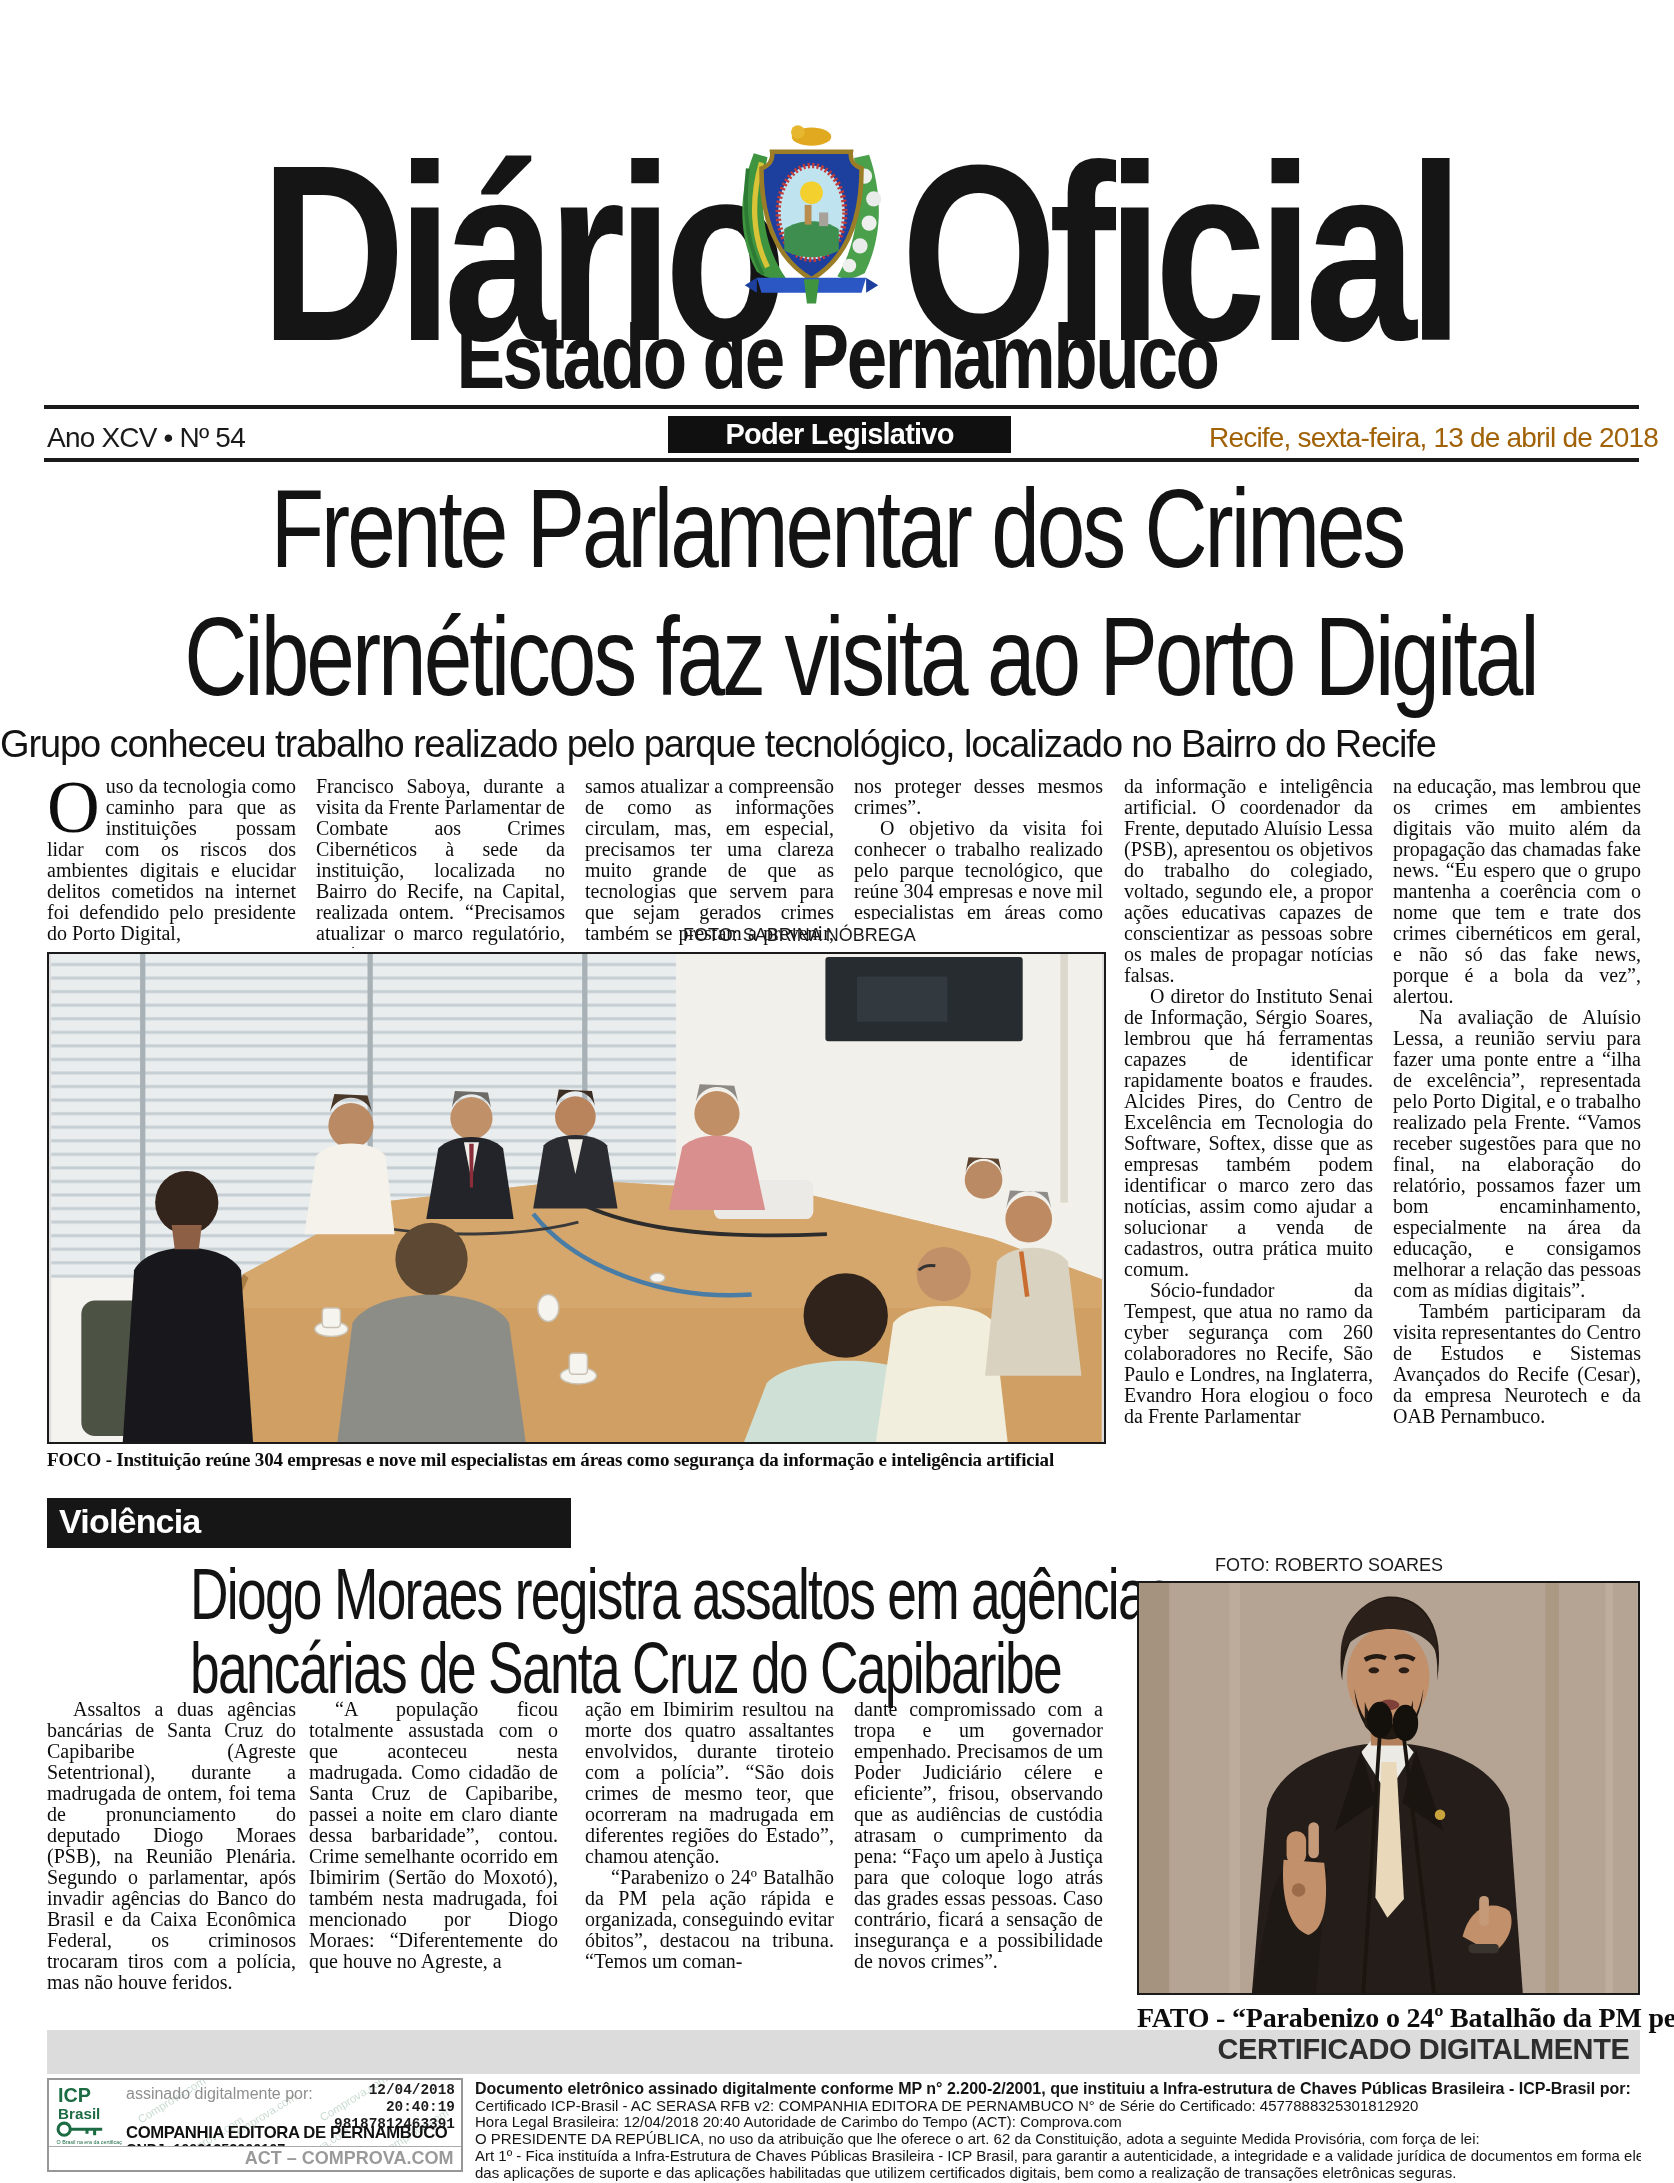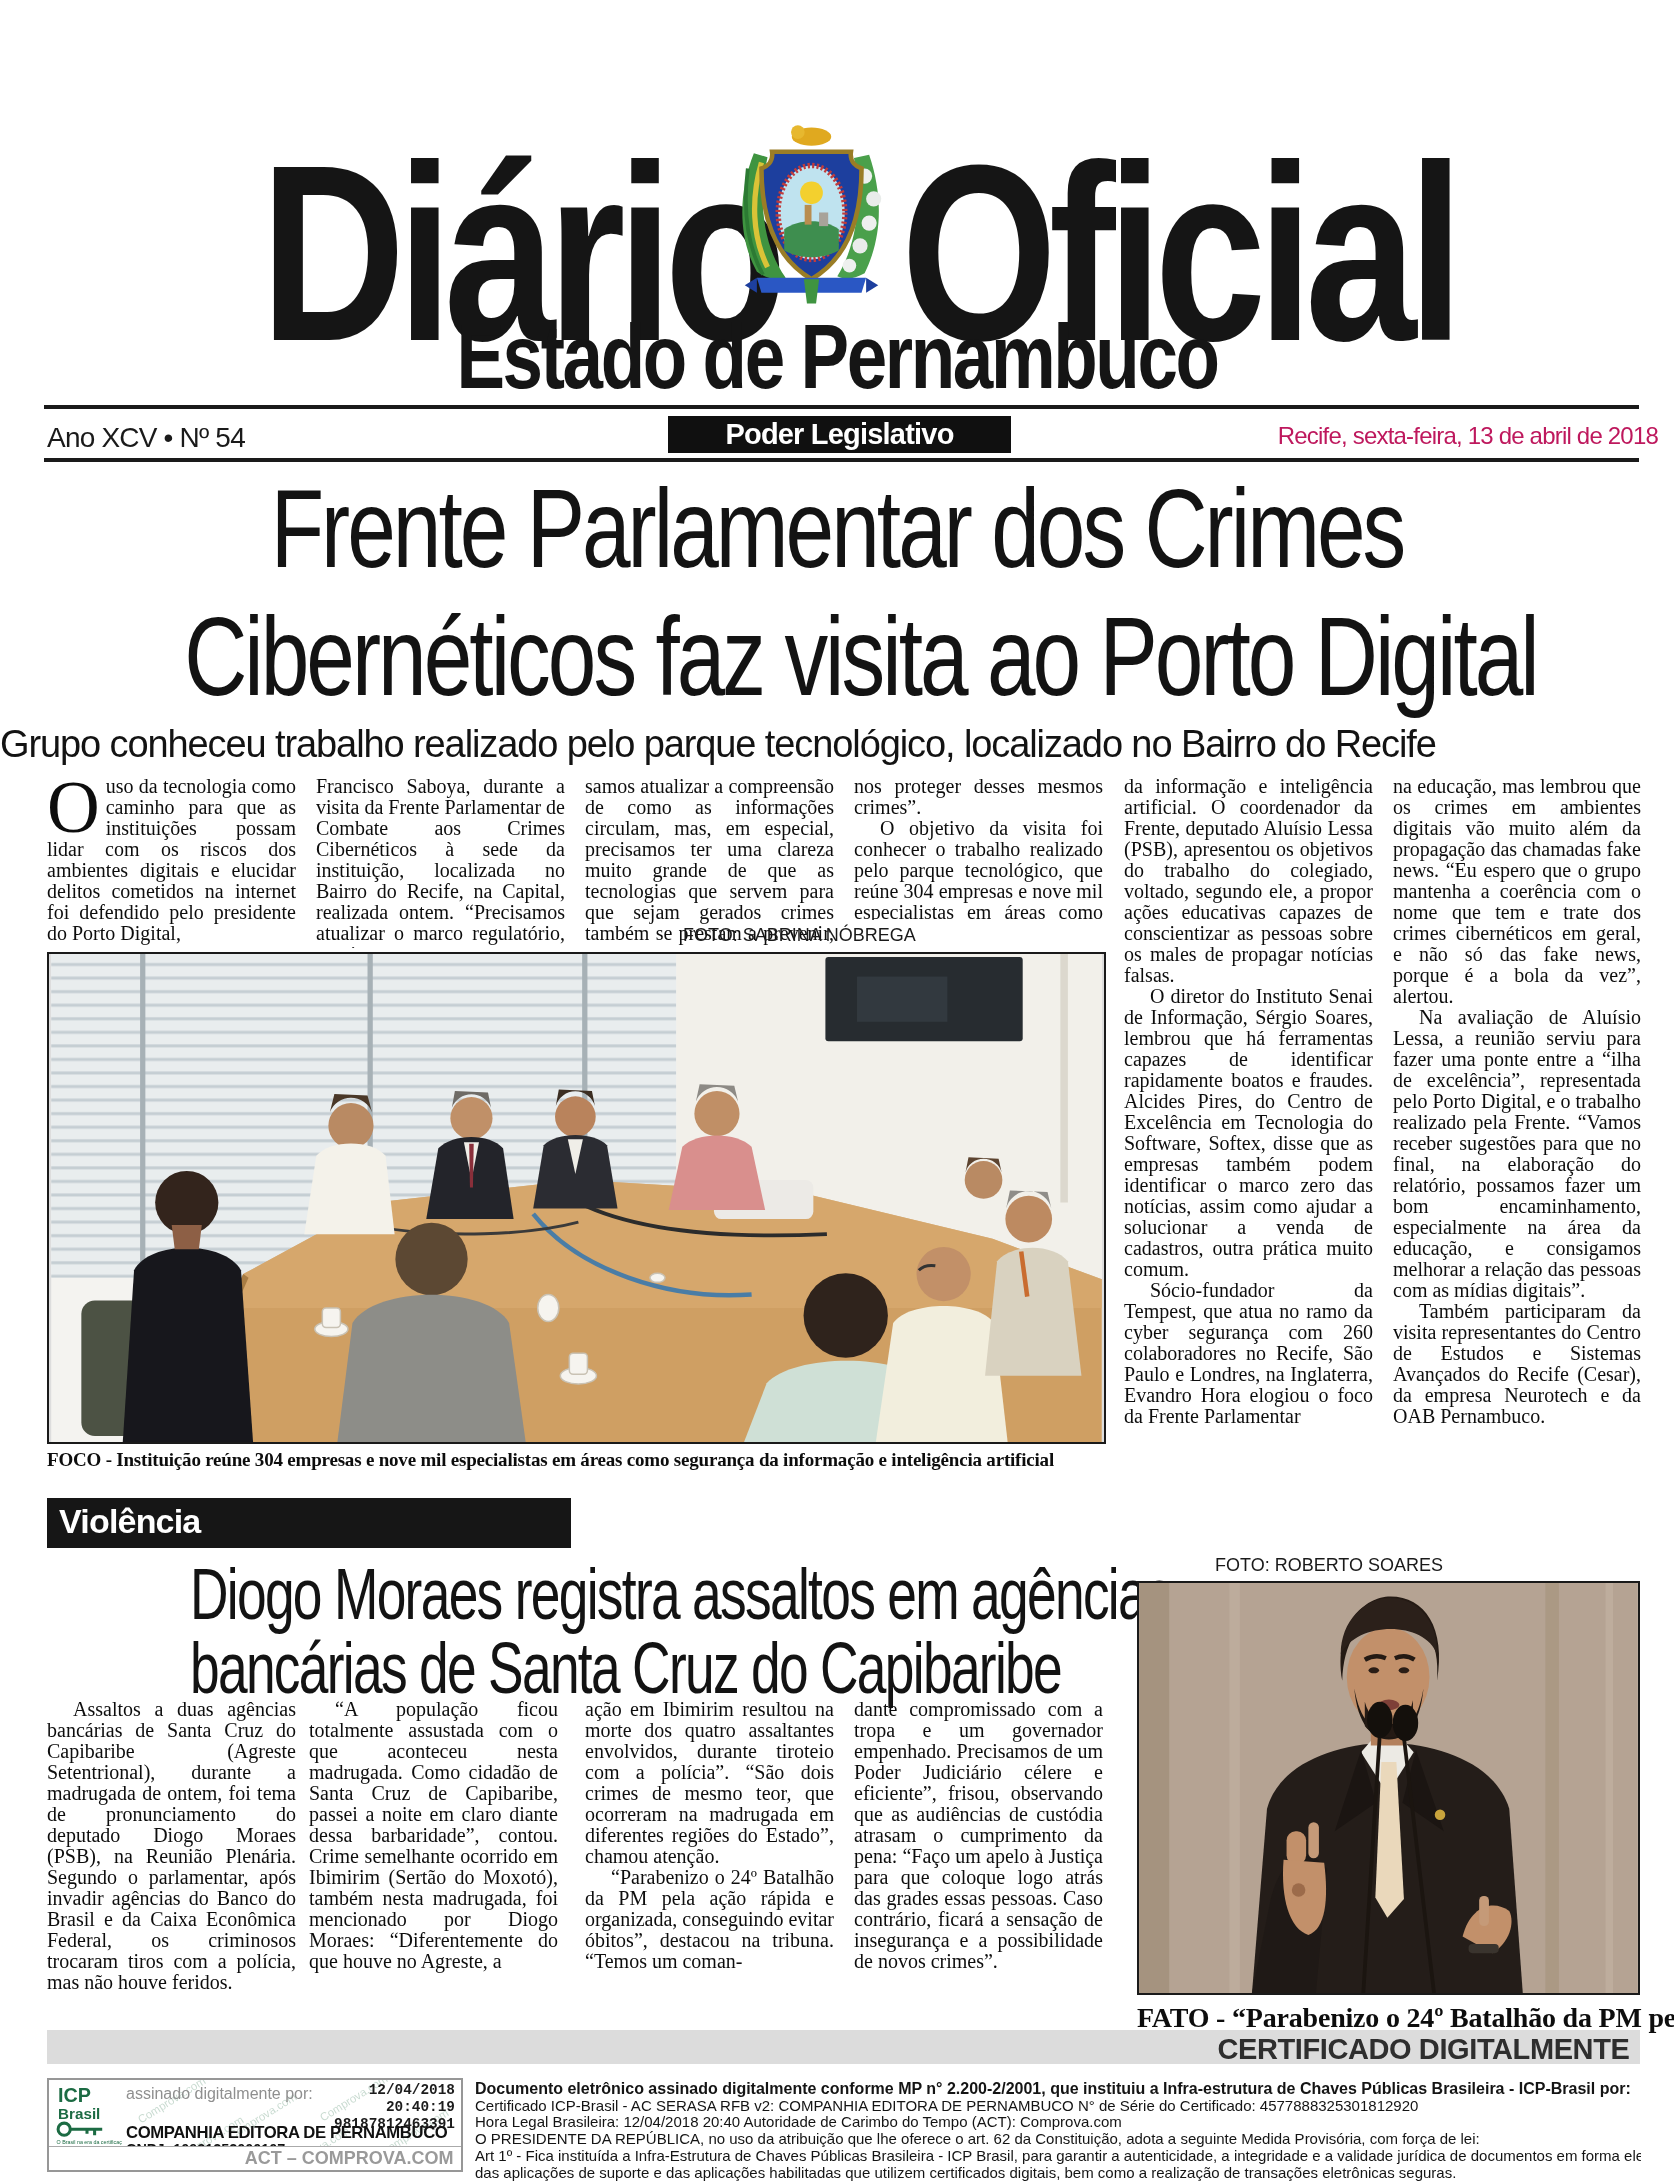--- a/index.html
+++ b/index.html
@@ -12,21 +12,21 @@
   #mast-diario{top:128px;right:915px;transform:scaleX(.80);transform-origin:100% 50%;}
   #mast-oficial{top:128px;left:901px;transform:scaleX(.80);transform-origin:0 50%;}
   #mast-crest{left:731px;top:123px;}
   #mast-subtitle{left:0;top:305px;width:1674px;text-align:center;font-weight:700;font-size:91px;
                  letter-spacing:-3px;color:#151515;transform:scaleX(.80);transform-origin:50% 50%;white-space:nowrap;}
   .rule{left:44px;width:1595px;height:3.8px;background:#1a1a1a;}
   #rule-top{top:405px;} #rule-bottom{top:458px;}
   #edition{left:47px;top:422px;font-size:28px;letter-spacing:-0.8px;color:#1a1a1a;white-space:nowrap;}
   #section-tag{left:668px;top:416px;width:343px;height:37px;background:#101010;text-align:center;}
   #section-tag span{color:#fff;font-weight:700;font-size:29px;line-height:37px;letter-spacing:-0.8px;}
-  #dateline{right:36px;top:422px;font-size:24px;letter-spacing:-0.8px;color:#be185d;white-space:nowrap;}
+  #dateline{right:36px;top:422px;font-size:28px;letter-spacing:-0.8px;color:#a16207;white-space:nowrap;}
 
   
   #headline1{left:0;top:465px;width:1674px;text-align:center;font-size:112px;line-height:128px;
              letter-spacing:-3.8px;color:#131313;transform:scaleX(.78);transform-origin:50% 0;white-space:nowrap;}
   #subheadline{left:0;top:723px;width:1386px;text-align:center;font-size:38px;letter-spacing:-1.1px;color:#131313;white-space:nowrap;}
 
   
   .bodycol{font-family:"Liberation Serif",serif;font-size:20px;line-height:21px;color:#0d0d0d;text-align:justify;}
   .para{margin:0;text-align:justify;}
   .para.indent{text-indent:26px;}
@@ -40,21 +40,21 @@
   #caption1{left:47px;top:1449px;width:1063px;font-size:19px;}
   #caption2{left:1137px;top:2002px;width:509px;font-size:28px;}
 
   
   #violence-bar{left:47px;top:1498px;width:524px;height:50px;background:#161616;}
   #violence-bar span{color:#fff;font-weight:700;font-size:34px;line-height:47px;padding-left:12px;letter-spacing:-0.8px;}
   #headline2{left:47px;top:1557px;width:1059px;text-align:center;font-size:73px;line-height:74px;
              letter-spacing:-2.3px;color:#131313;transform:scaleX(.73);transform-origin:50% 0;white-space:nowrap;}
 
   
-  #cert-banner{left:47px;top:2030px;width:1593px;height:34px;background:#dcdcdc;}
+  #cert-banner{left:47px;top:2030px;width:1593px;height:44px;background:#dcdcdc;}
   #cert-banner span{display:block;text-align:right;font-weight:700;font-size:29px;line-height:38px;
                     color:#2e2e2e;padding-right:10.6px;letter-spacing:-0.4px;}
   #sig-box{left:47px;top:2078px;width:416px;height:94px;border:2.3px solid #979797;box-sizing:border-box;background:#fff;overflow:hidden;}
   .wm{position:absolute;font-size:11.4px;color:rgba(60,125,90,.28);transform:rotate(-32deg);white-space:nowrap;}
   #sig-signedby{position:absolute;left:77px;top:4.6px;font-size:16px;color:#8f8f8f;}
   #sig-nums{position:absolute;right:6px;top:2.3px;text-align:right;font-family:"Liberation Mono",monospace;
             font-weight:700;font-size:14.4px;line-height:16.7px;color:#1c1c1c;}
   #sig-company{position:absolute;left:77px;top:43px;font-weight:700;font-size:16.7px;letter-spacing:-0.4px;color:#111;}
   #sig-cnpj{position:absolute;left:77px;top:61px;font-weight:700;font-size:14.4px;color:#111;}
   #sig-act{position:absolute;left:0;right:0;bottom:0;height:23px;border-top:1.5px solid #aaa;background:#fff;}

